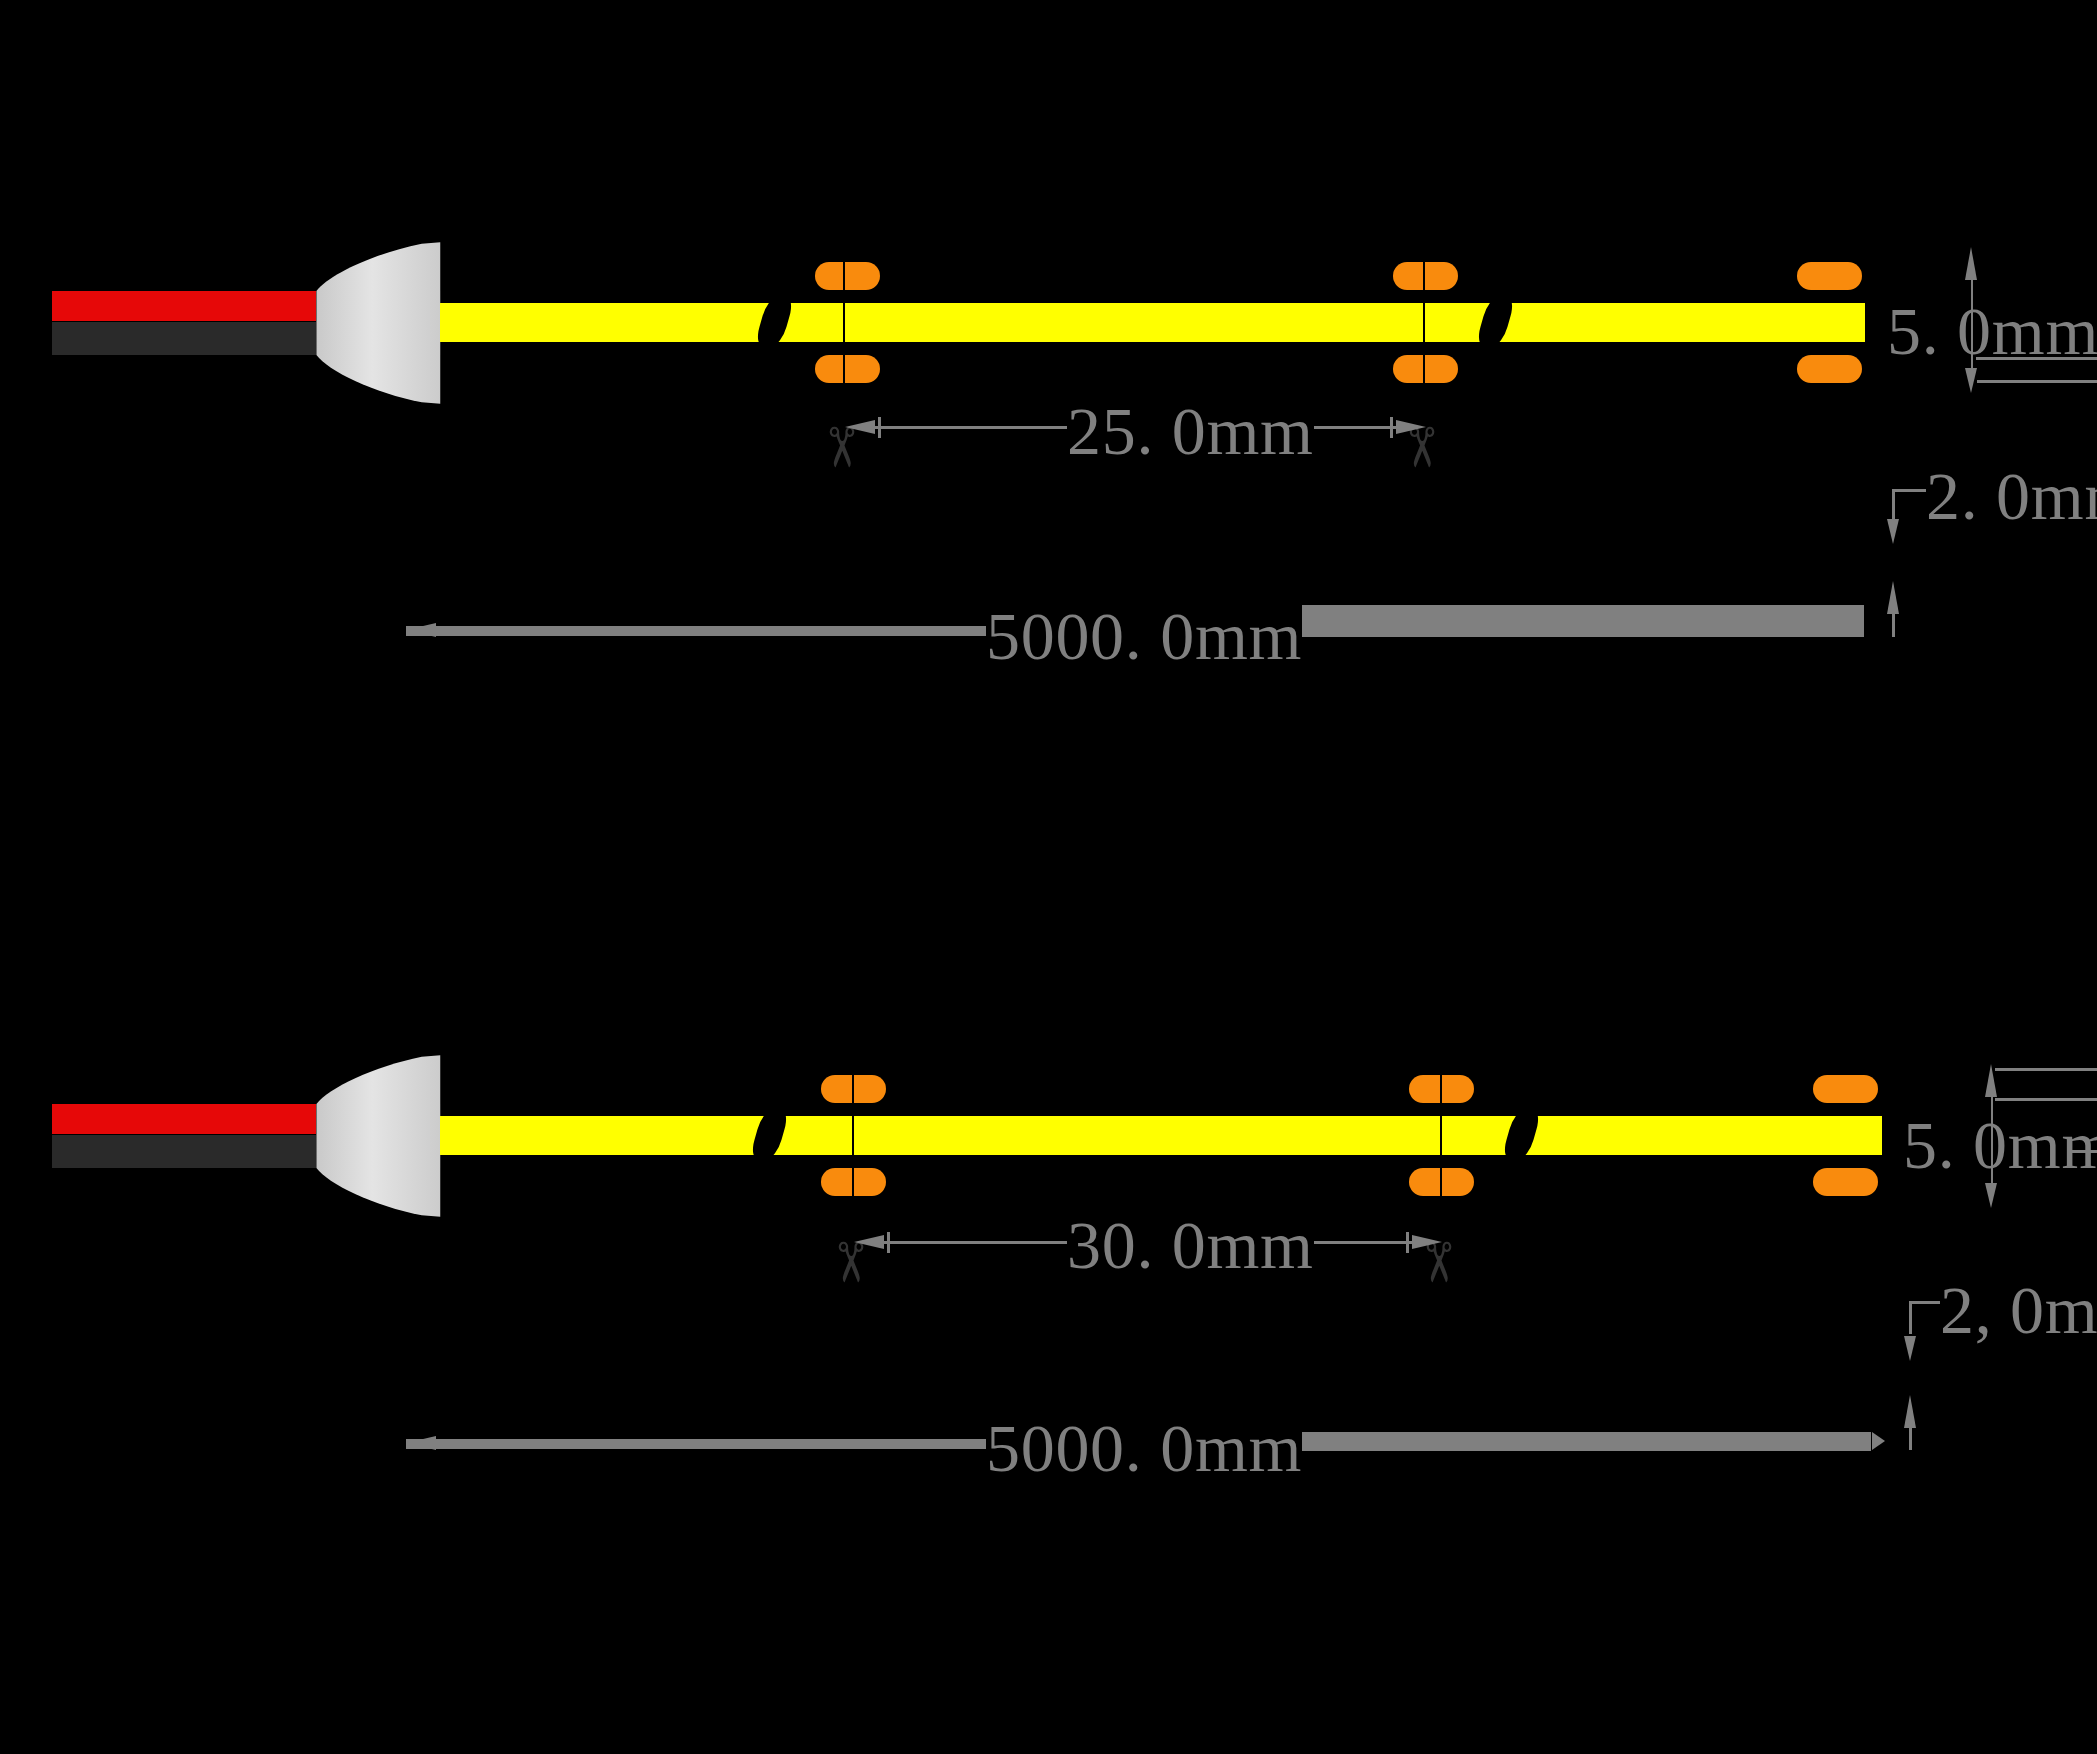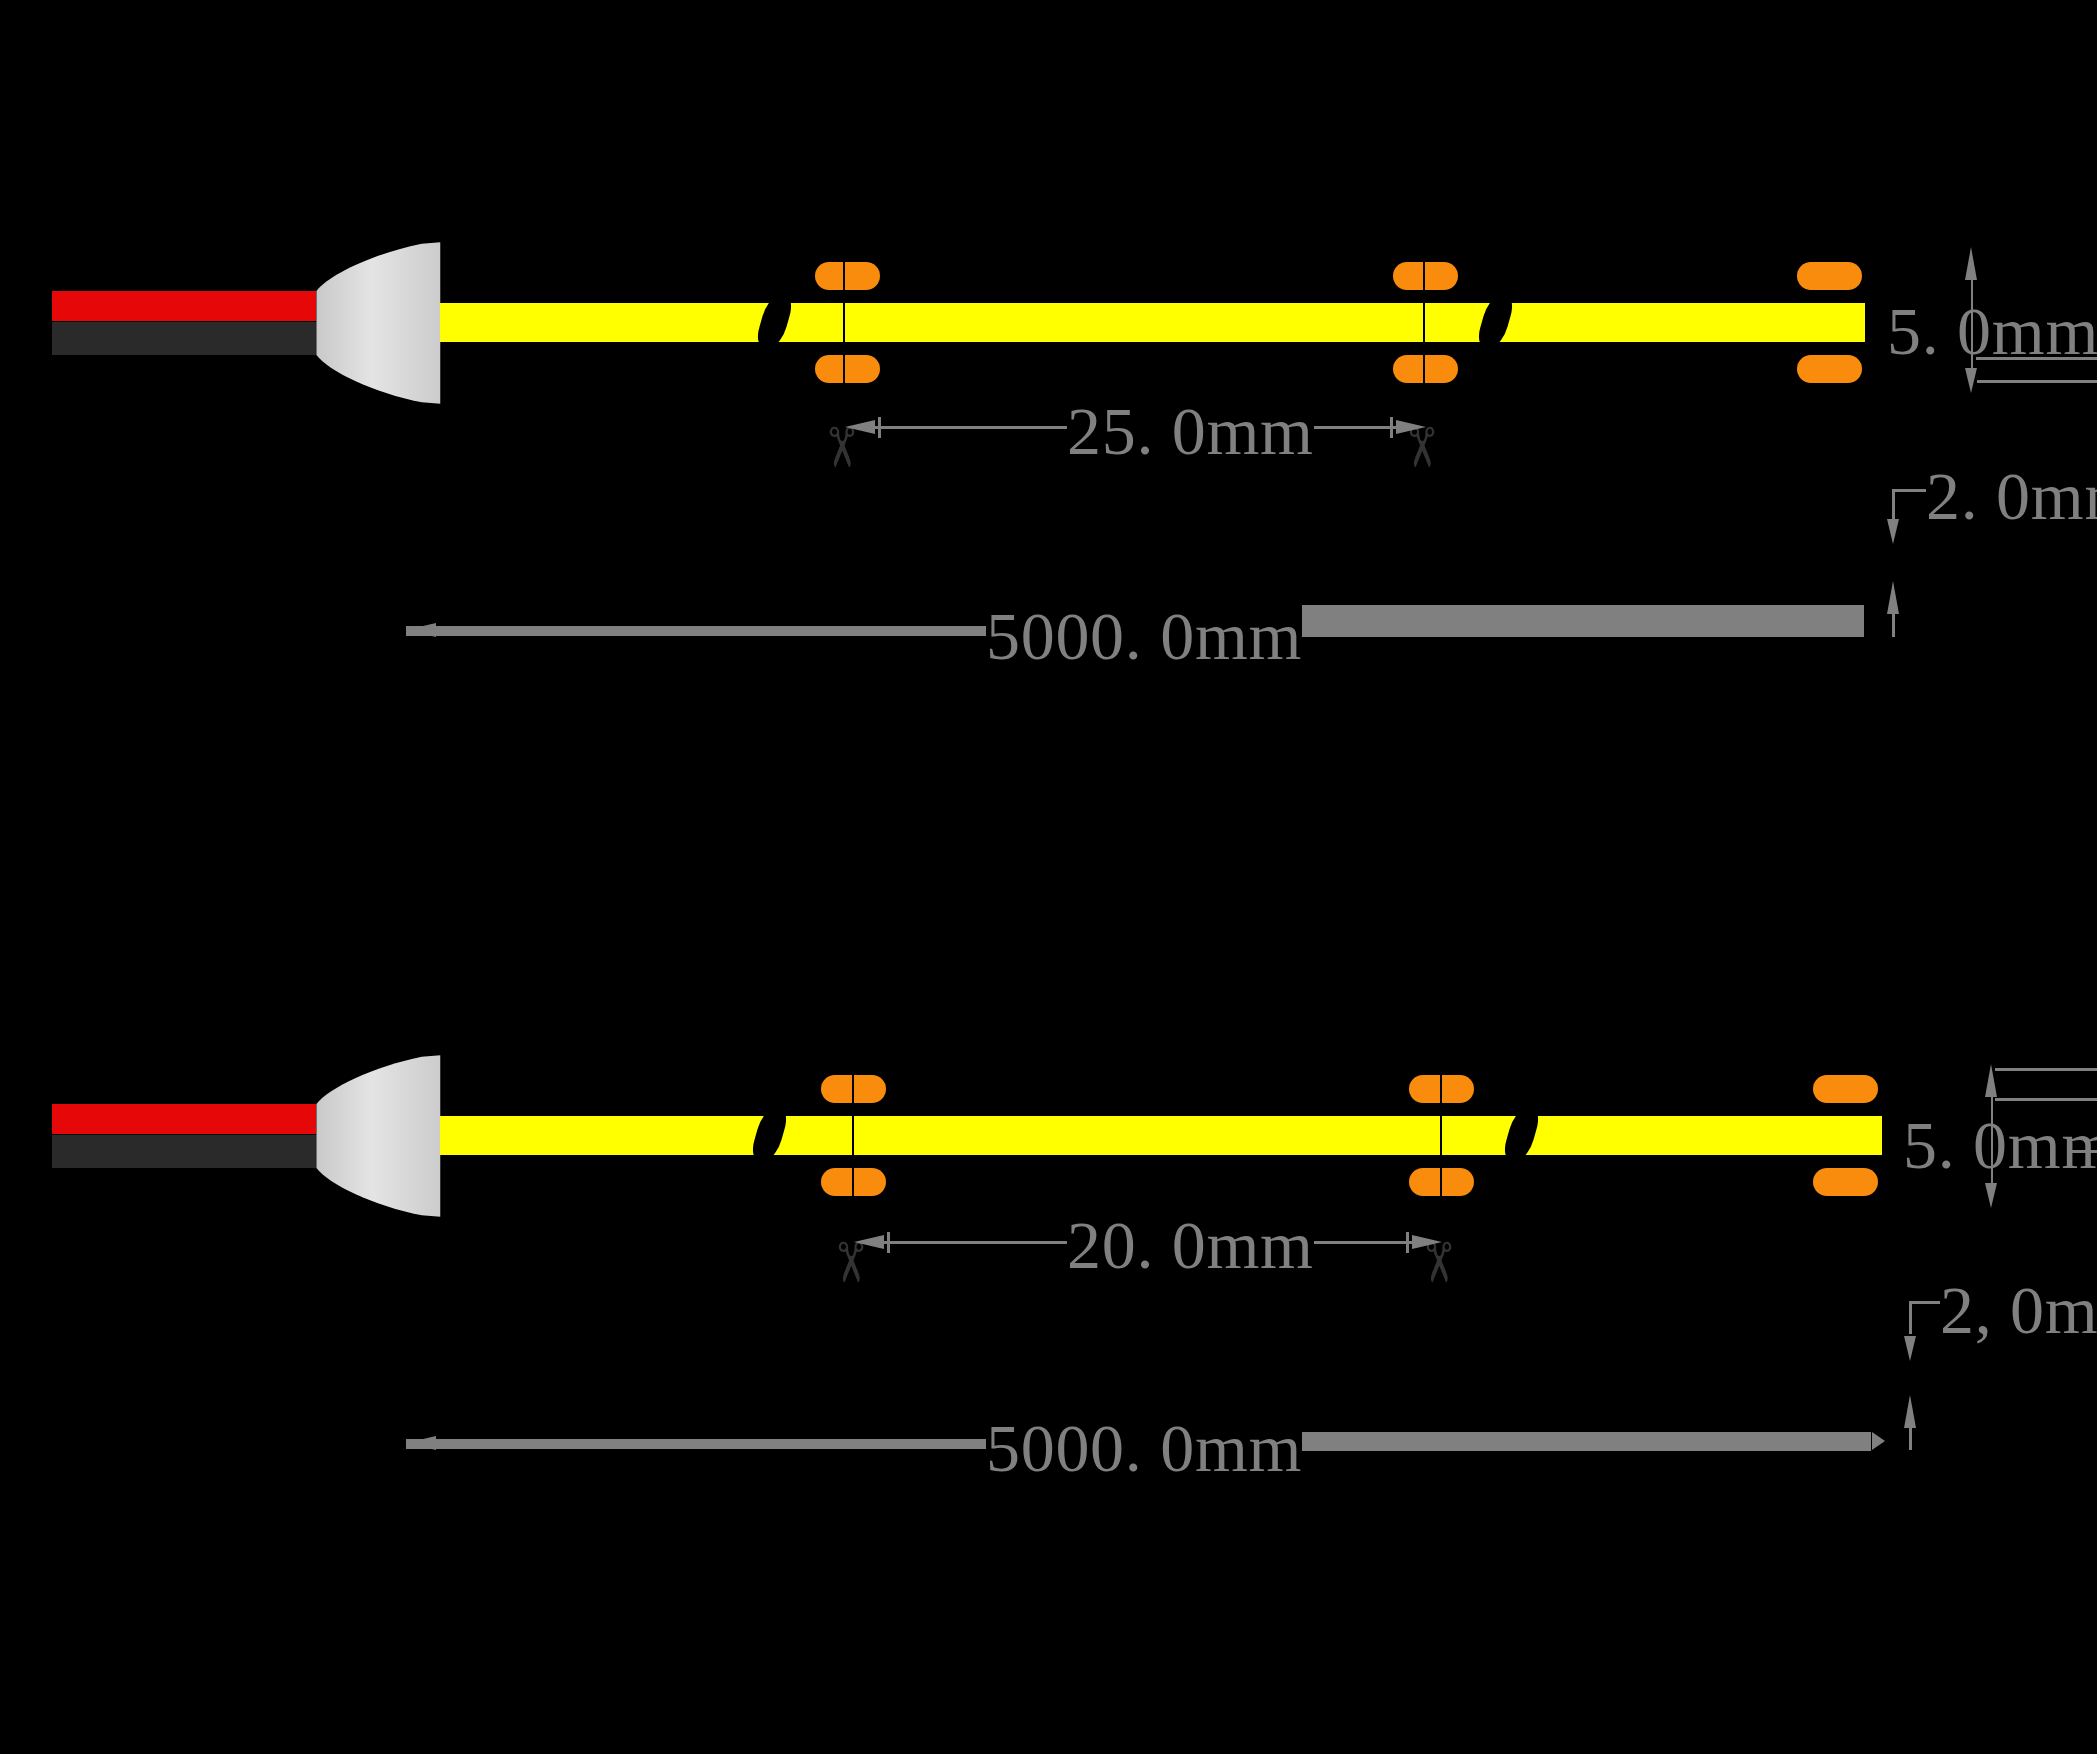--- a/index.html
+++ b/index.html
@@ -119,21 +119,21 @@
     <div class="cutline" style="left:1440px;top:1075px;height:121px;"></div>
 
     <div class="scissors" style="left:826px;top:1235px;">✂</div>
     <div class="scissors" style="left:1414px;top:1235px;">✂</div>
 
     <div class="dimline" style="left:884px;top:1241px;width:528px;height:3px;"></div>
     <div class="tri tri-left" style="left:854px;top:1235px;"></div>
     <div class="tri tri-right" style="left:1412px;top:1235px;"></div>
     <div class="tick" style="left:887px;top:1232px;"></div>
     <div class="tick" style="left:1406px;top:1232px;"></div>
-    <div class="dim-label" style="left:1067px;top:1211px;">20. 0mm</div>
+    <div class="dim-label" style="left:1067px;top:1211px;">30. 0mm</div>
 
     <div class="dim-label" style="left:1903px;top:1111px;">5. 0mm</div>
     <div class="dimline z5" style="left:1991px;top:1083px;width:2.2px;height:111px;"></div>
     <div class="tri tri-up" style="left:1985px;top:1064px;"></div>
     <div class="tri tri-down" style="left:1985px;top:1183px;"></div>
     <div class="dimline z5" style="left:1995px;top:1068px;width:102px;height:3px;"></div>
     <div class="dimline z5" style="left:1995px;top:1098px;width:102px;height:3px;"></div>
     <div class="dimline z5" style="left:2072px;top:1150px;width:25px;height:3px;"></div>
 
     <div class="dim-label" style="left:1940px;top:1276px;">2, 0mm</div>

